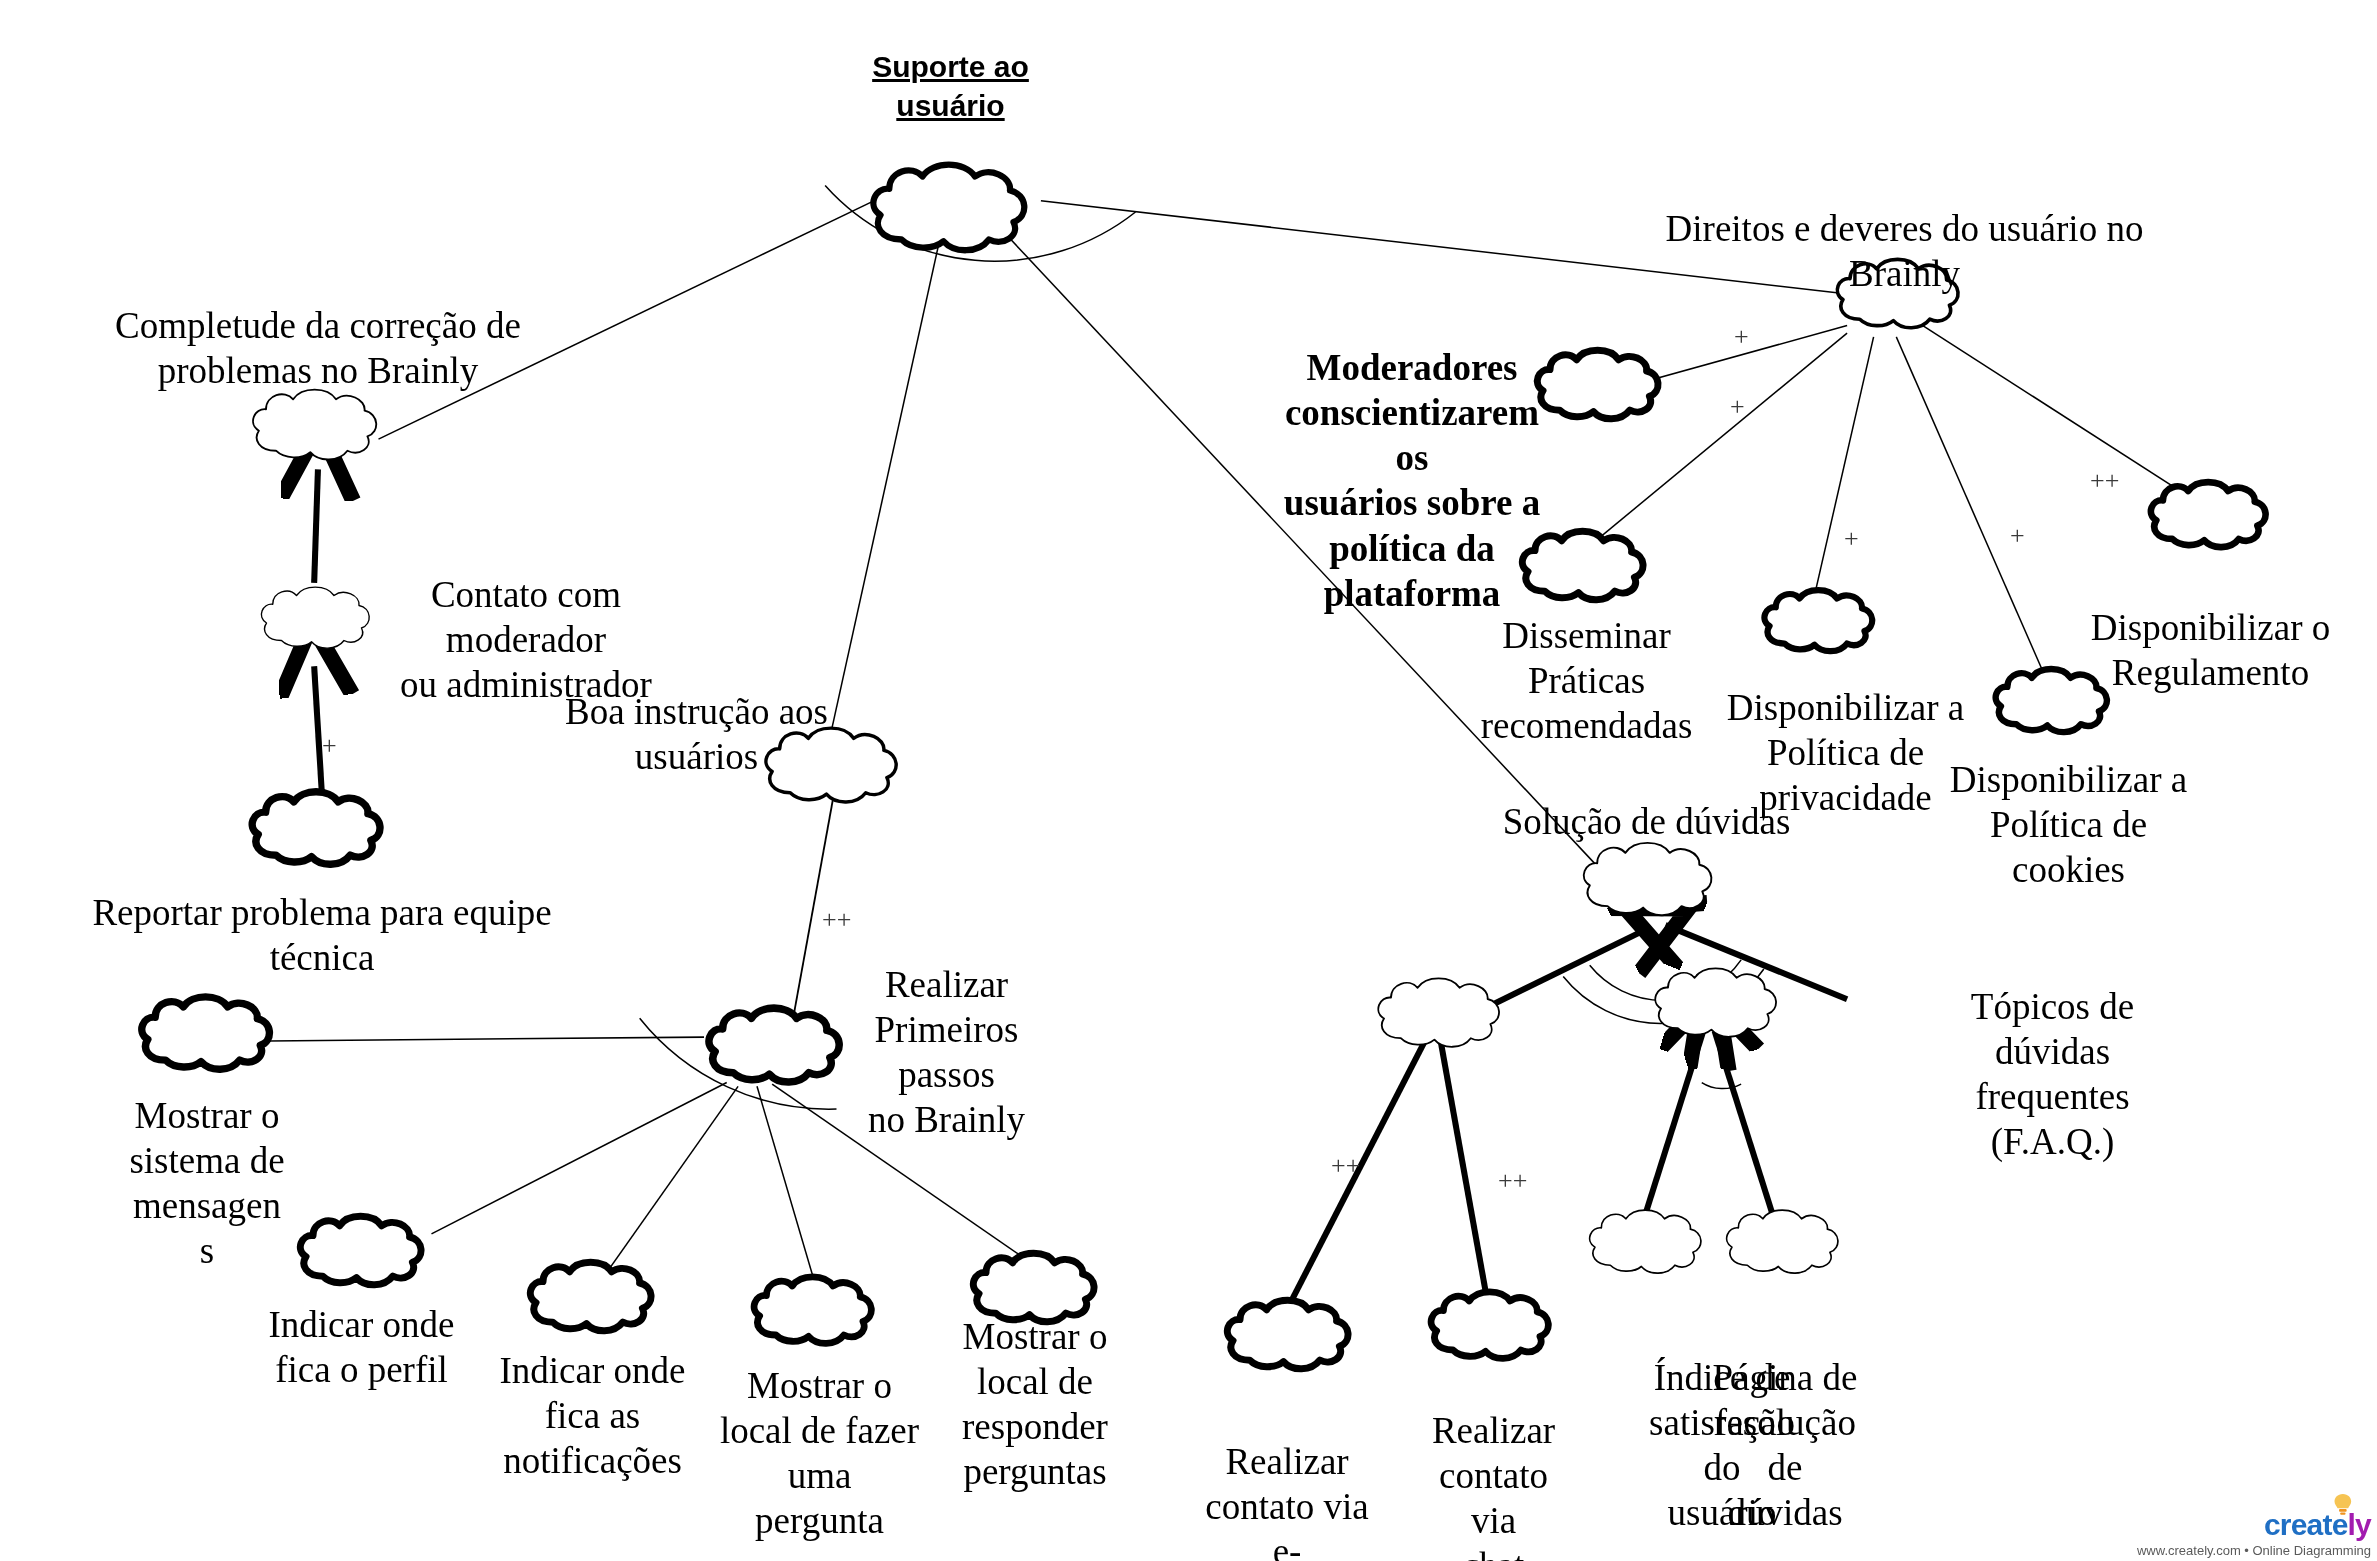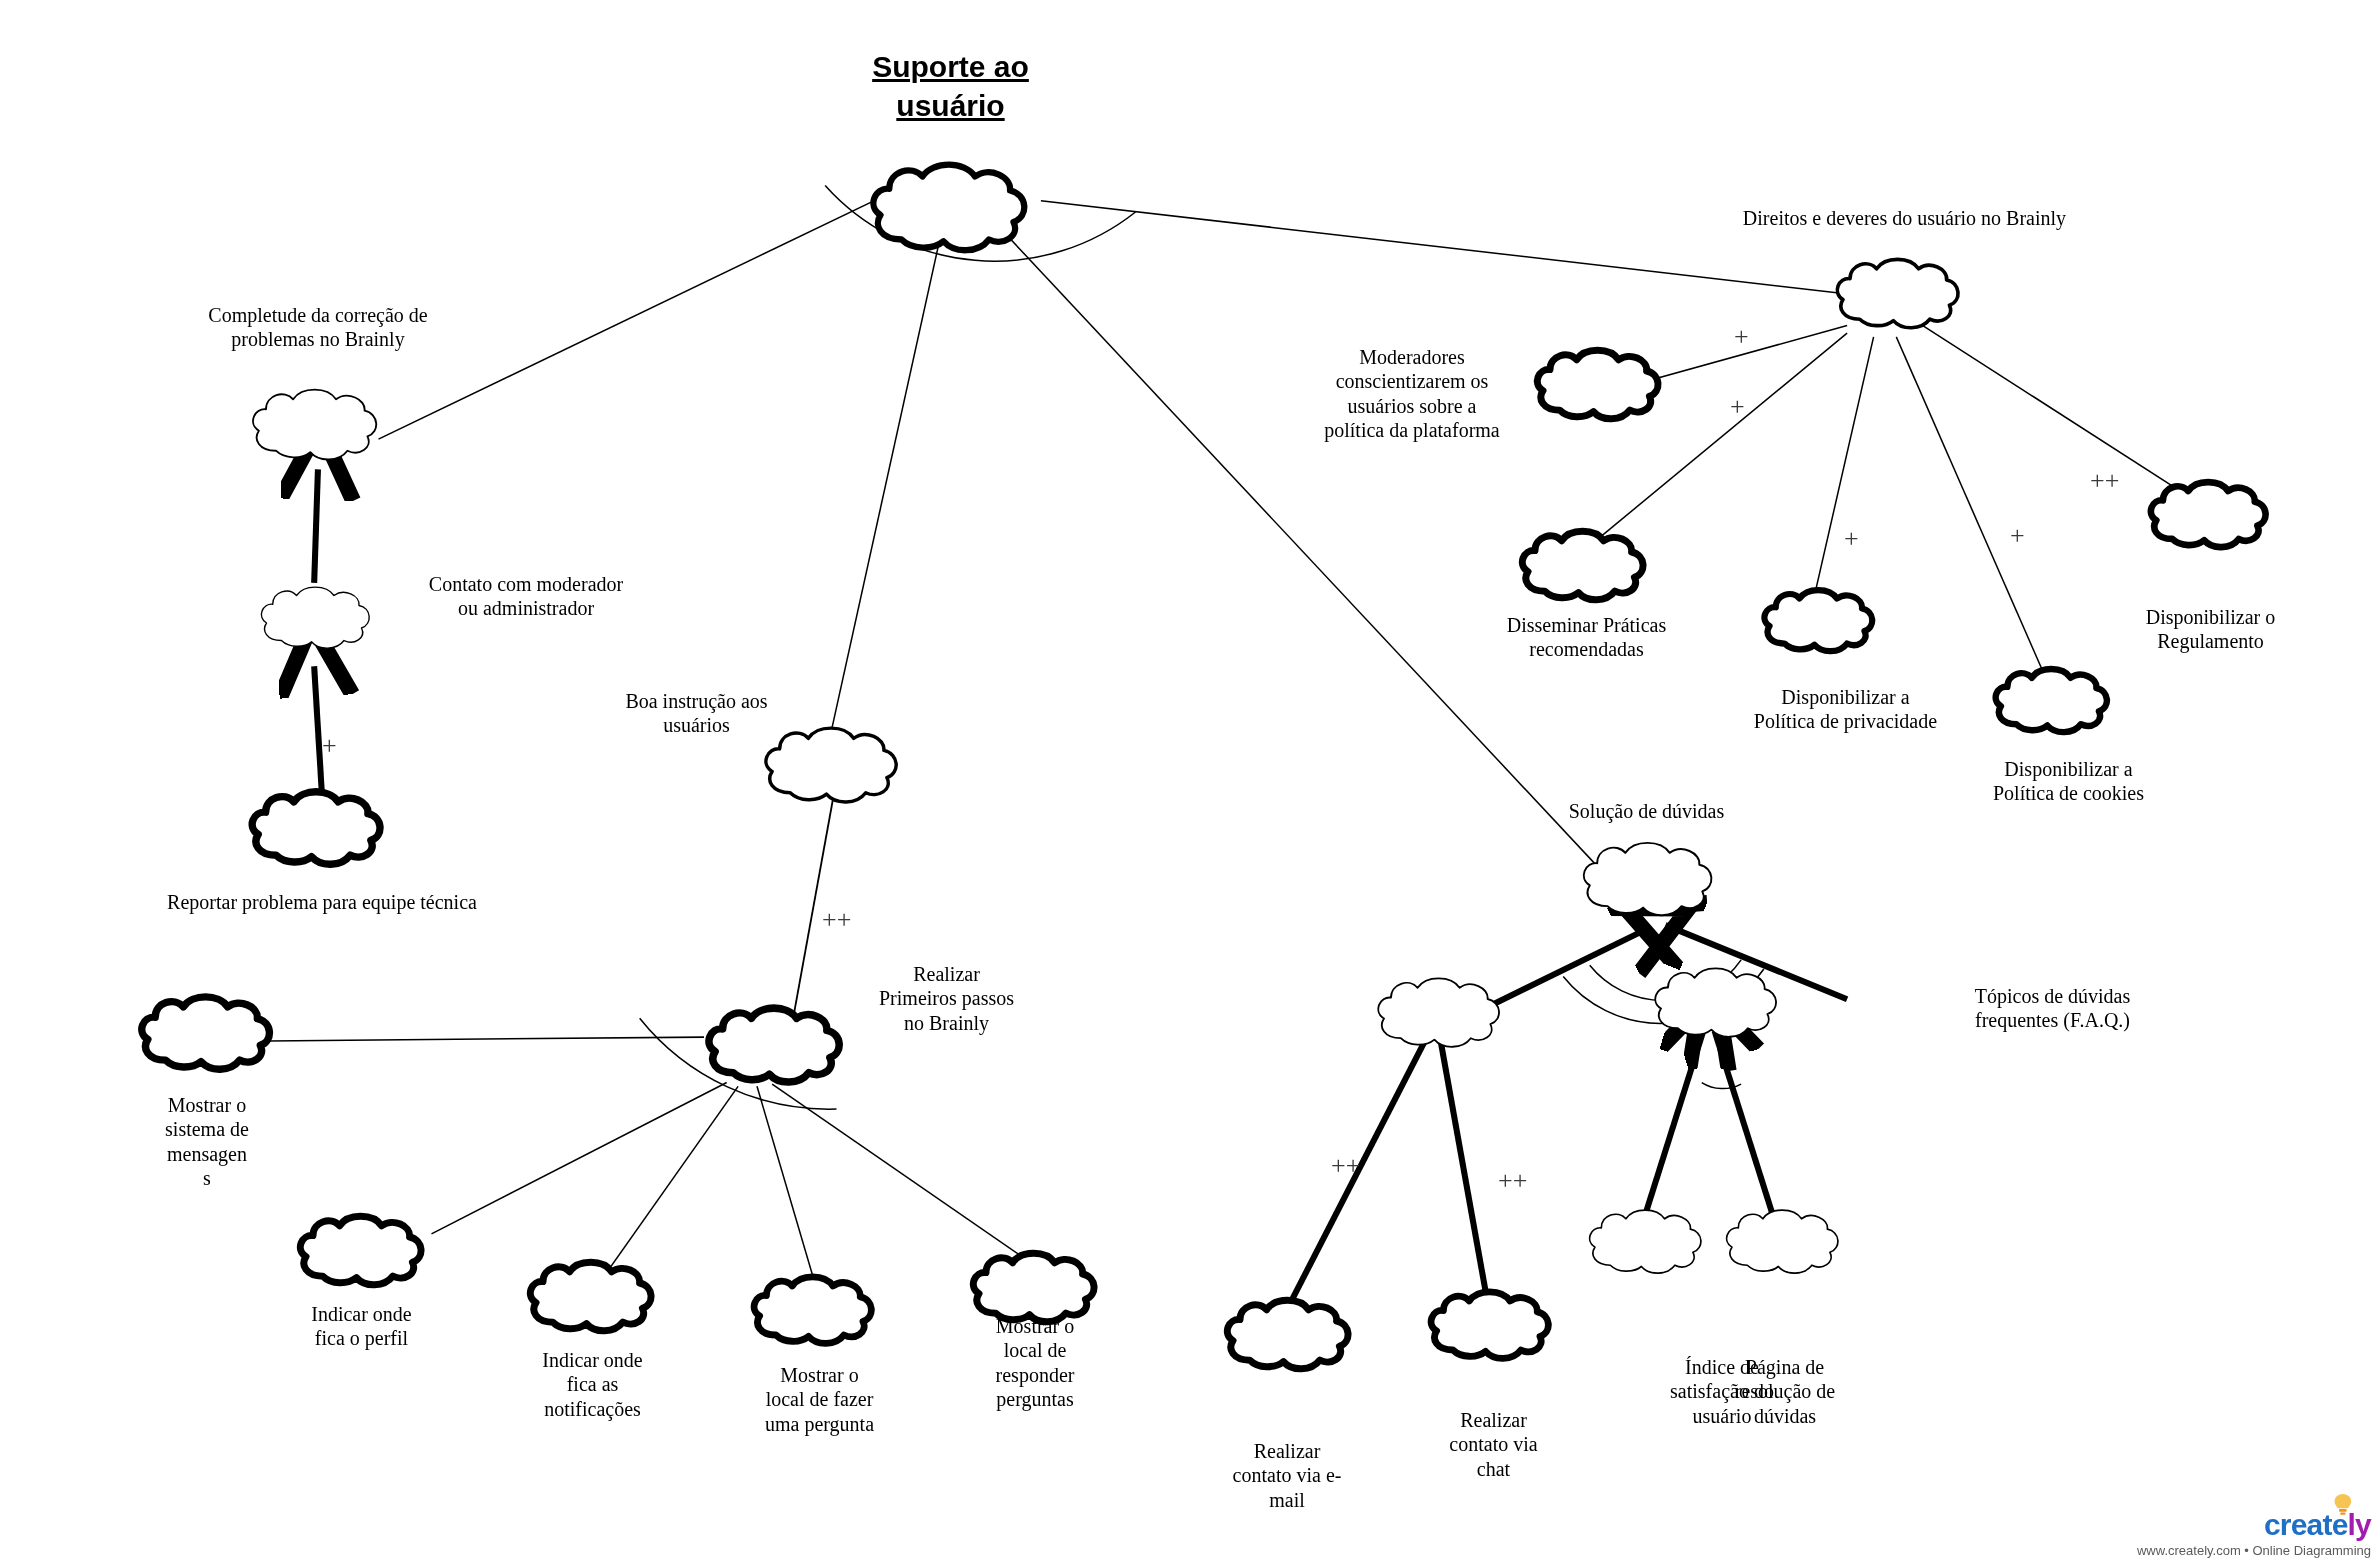--- a/index.html
+++ b/index.html
@@ -1,20 +1,20 @@
 <!DOCTYPE html>
 <html style="font-size:12px"><head>
 <meta charset="utf-8">
 <style>
   html,body{margin:0;padding:0;background:#ffffff;}
   body{font-family:"Liberation Serif", serif;}
   #stage{position:relative;width:2377px;height:1561px;background:#ffffff;overflow:hidden;}
   #wires{position:absolute;left:0;top:0;width:2377px;height:1561px;}
   .lbl{position:absolute;text-align:center;color:#000;line-height:1.22;
-       font-family:"Liberation Serif", serif;font-size:20px;white-space:pre-line;}
+       font-family:"Liberation Serif", serif;font-size:37px;white-space:pre-line;}
   .root-lbl{font-family:"Liberation Sans", sans-serif;font-weight:bold;font-size:30px;
             text-decoration:underline;line-height:1.3;}
   .contrib{position:absolute;font-family:"Liberation Serif", serif;font-size:26px;color:#3a3a3a;}
   .cloudwrap{position:absolute;}
   .cloudwrap svg{display:block;overflow:visible;}
   #brand{position:absolute;right:6px;bottom:3px;text-align:right;}
   #brand .wordmark{font-family:"Liberation Sans", sans-serif;font-size:30px;font-weight:bold;letter-spacing:-0.8px;}
   #brand .c1{color:#1F6FC4;}
   #brand .c2{color:#a21caf;}
   #brand .tagline{font-family:"Liberation Sans", sans-serif;font-size:13px;color:#5a5a5a;margin-top:0.8px;}
@@ -286,21 +286,21 @@
 fica as
 notificações</div>
   <div class="lbl" style="left:719px;top:1363px;width:201px;">Mostrar o
 local de fazer
 uma pergunta</div>
   <div class="lbl" style="left:946px;top:1314px;width:178px;">Mostrar o
 local de
 responder
 perguntas</div>
   <div class="lbl" style="left:1647px;top:206px;width:515px;">Direitos e deveres do usuário no Brainly</div>
-  <div class="lbl" style="left:1272px;top:345px;width:280px;">Moderadores
+  <div class="lbl" style="left:1272px;top:345px;width:280px;font-weight:bold;">Moderadores
 conscientizarem os
 usuários sobre a
 política da plataforma</div>
   <div class="lbl" style="left:1450px;top:613px;width:273px;">Disseminar Práticas
 recomendadas</div>
   <div class="lbl" style="left:1715px;top:685px;width:261px;">Disponibilizar a
 Política de privacidade</div>
   <div class="lbl" style="left:1938px;top:757px;width:261px;">Disponibilizar a
 Política de cookies</div>
   <div class="lbl" style="left:2082px;top:564px;width:257px;margin-top:41px;">Disponibilizar o

